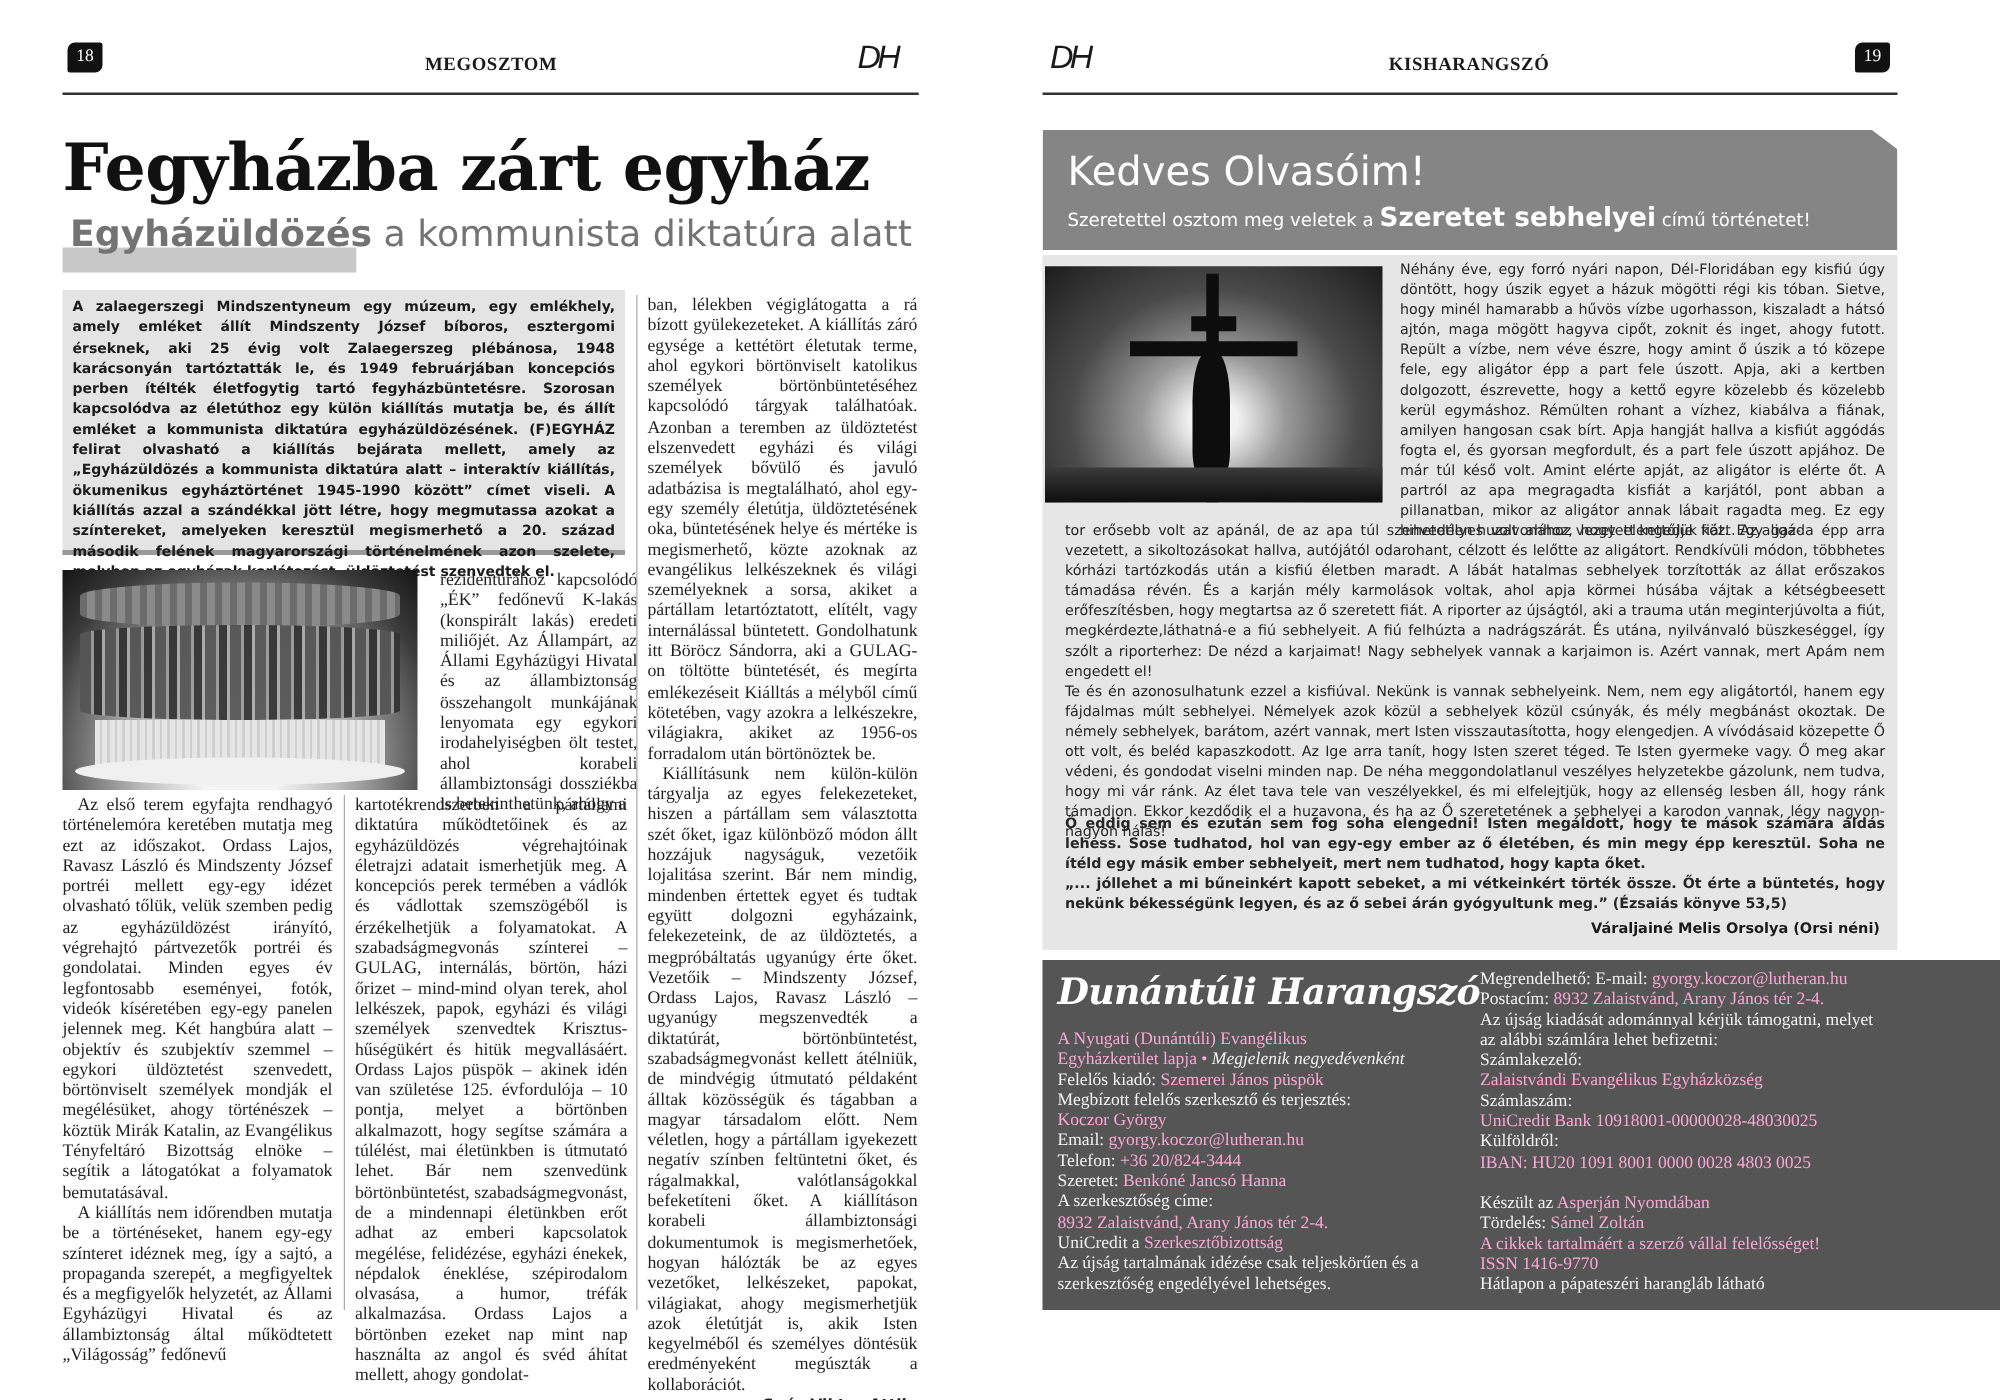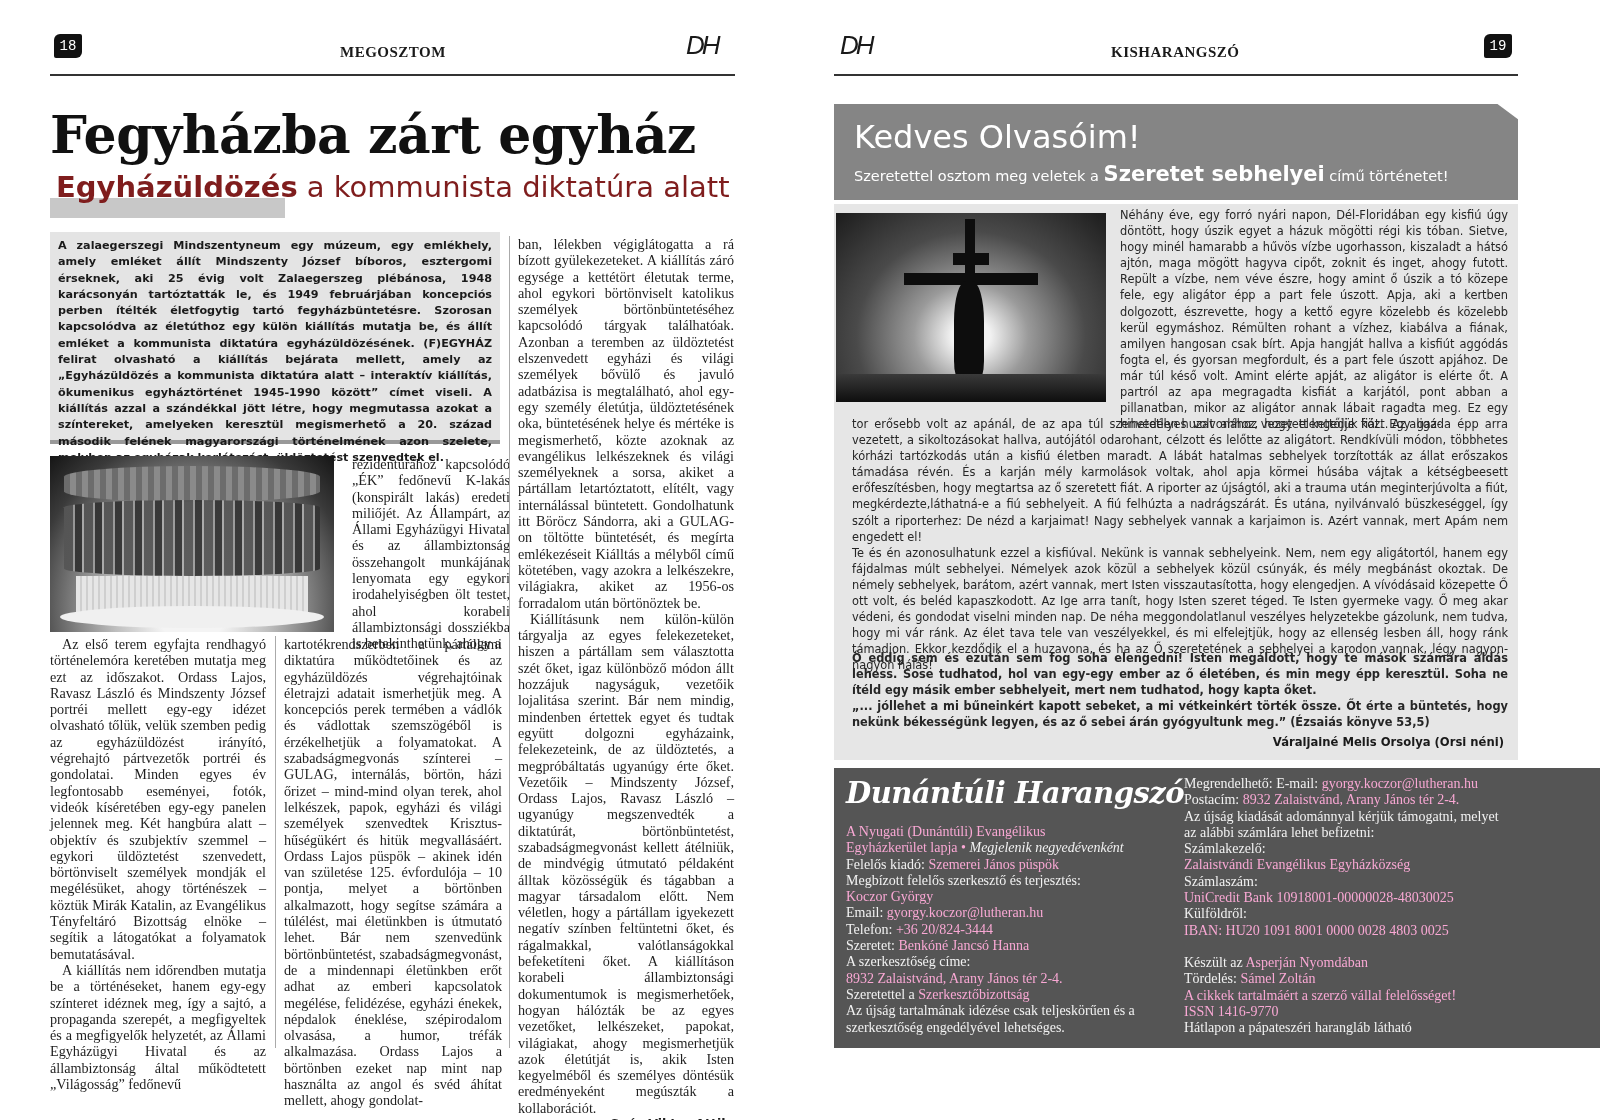--- a/index.html
+++ b/index.html
@@ -4,33 +4,33 @@
 <style>
   * { box-sizing: border-box; margin: 0; padding: 0; }
   html, body { width: 1600px; height: 1120px; background: #ffffff; overflow: hidden; }
   body { position: relative; font-family: "Liberation Serif", serif; color: #1a1a1a; }
 
   .page { position: absolute; top: 0; height: 1120px; }
   .page.left { left: 0; width: 800px; }
   .page.right { left: 800px; width: 800px; }
 
   .pnum { position: absolute; top: 34px; width: 28px; height: 24px; background: #111; color: #fff;
-          font-family: Liberation Mono, monospace; font-size: 14px; line-height: 24px; text-align: center;
+          font-family: Liberation Serif, serif; font-size: 14px; line-height: 24px; text-align: center;
           border-radius: 6px 2px 6px 2px; }
   .running { position: absolute; top: 44px; font-family: "Liberation Serif", serif; font-weight: bold;
              font-size: 15px; letter-spacing: 0.5px; }
   .logo { position: absolute; top: 30px; font-family: Liberation Sans, sans-serif; font-style: italic; font-size: 26px;
           letter-spacing: -3px; }
   .rule { position: absolute; top: 74px; height: 2px; background: #333; }
 
   
   .title { position: absolute; left: 50px; top: 104px; font-family: "DejaVu Serif", serif; font-weight: bold;
            font-size: 52px; letter-spacing: -0.5px; color: #111; }
   .subtitle-bar { position: absolute; left: 50px; top: 198px; width: 235px; height: 20px; background: #c8c8c8; }
-  .subtitle { position: absolute; left: 56px; top: 170px; font-family: "DejaVu Sans", sans-serif; font-size: 29px; color: #7f1d1d; }
+  .subtitle { position: absolute; left: 56px; top: 170px; font-family: "DejaVu Sans", sans-serif; font-size: 29px; color: #737373; }
   .subtitle b { font-weight: bold; }
 
   .lead { position: absolute; left: 50px; top: 232px; width: 450px; height: 212px; background: #e4e4e4;
           border-bottom: 4px solid #999; padding: 6px 8px; font-family: "DejaVu Sans", sans-serif; font-weight: bold;
           font-size: 11.2px; line-height: 16.3px; text-align: justify; color: #1a1a1a; }
 
   .photo-museum { position: absolute; left: 50px; top: 456px; width: 284px; height: 176px;
                   background: radial-gradient(ellipse at 50% 85%, #f4f4f4 0 18%, #bdbdbd 40%, #3a3a3a 80%, #151515 100%); overflow: hidden; }
   .photo-museum .band { position: absolute; left: 14px; right: 14px; top: 44px; height: 76px; border-radius: 50% / 10%;
       background: repeating-linear-gradient(90deg, #555 0 9px, #9a9a9a 9px 11px, #333 11px 18px, #aaa 18px 20px); opacity: .95; }
@@ -159,21 +159,21 @@
     <div><b>A Nyugati (Dunántúli) Evangélikus</b></div>
     <div><b>Egyházkerület lapja • </b><i>Megjelenik negyedévenként</i></div>
     <div><span>Felelős kiadó: </span><b>Szemerei János püspök</b></div>
     <div>Megbízott felelős szerkesztő és terjesztés:</div>
     <div><b>Koczor György</b></div>
     <div><span>Email: </span><b>gyorgy.koczor@lutheran.hu</b></div>
     <div><span>Telefon: </span><b>+36 20/824-3444</b></div>
     <div><span>Szeretet: </span><b>Benkóné Jancsó Hanna</b></div>
     <div>A szerkesztőség címe:</div>
     <div><b>8932 Zalaistvánd, Arany János tér 2-4.</b></div>
-    <div><span>Szeretettel a </span><b>Szerkesztőbizottság</b></div>
+    <div><span>UniCredit a </span><b>Szerkesztőbizottság</b></div>
     <div>Az újság tartalmának idézése csak teljeskörűen és a szerkesztőség engedélyével lehetséges.</div>
   </div>
   <div class="imp-col imp-right">
     <div><span>Megrendelhető: E-mail: </span><b>gyorgy.koczor@lutheran.hu</b></div>
     <div><span>Postacím: </span><b>8932 Zalaistvánd, Arany János tér 2-4.</b></div>
     <div>Az újság kiadását adománnyal kérjük támogatni, melyet az alábbi számlára lehet befizetni:</div>
     <div>Számlakezelő:</div>
     <div><b>Zalaistvándi Evangélikus Egyházközség</b></div>
     <div>Számlaszám:</div>
     <div><b>UniCredit Bank 10918001-00000028-48030025</b></div>

